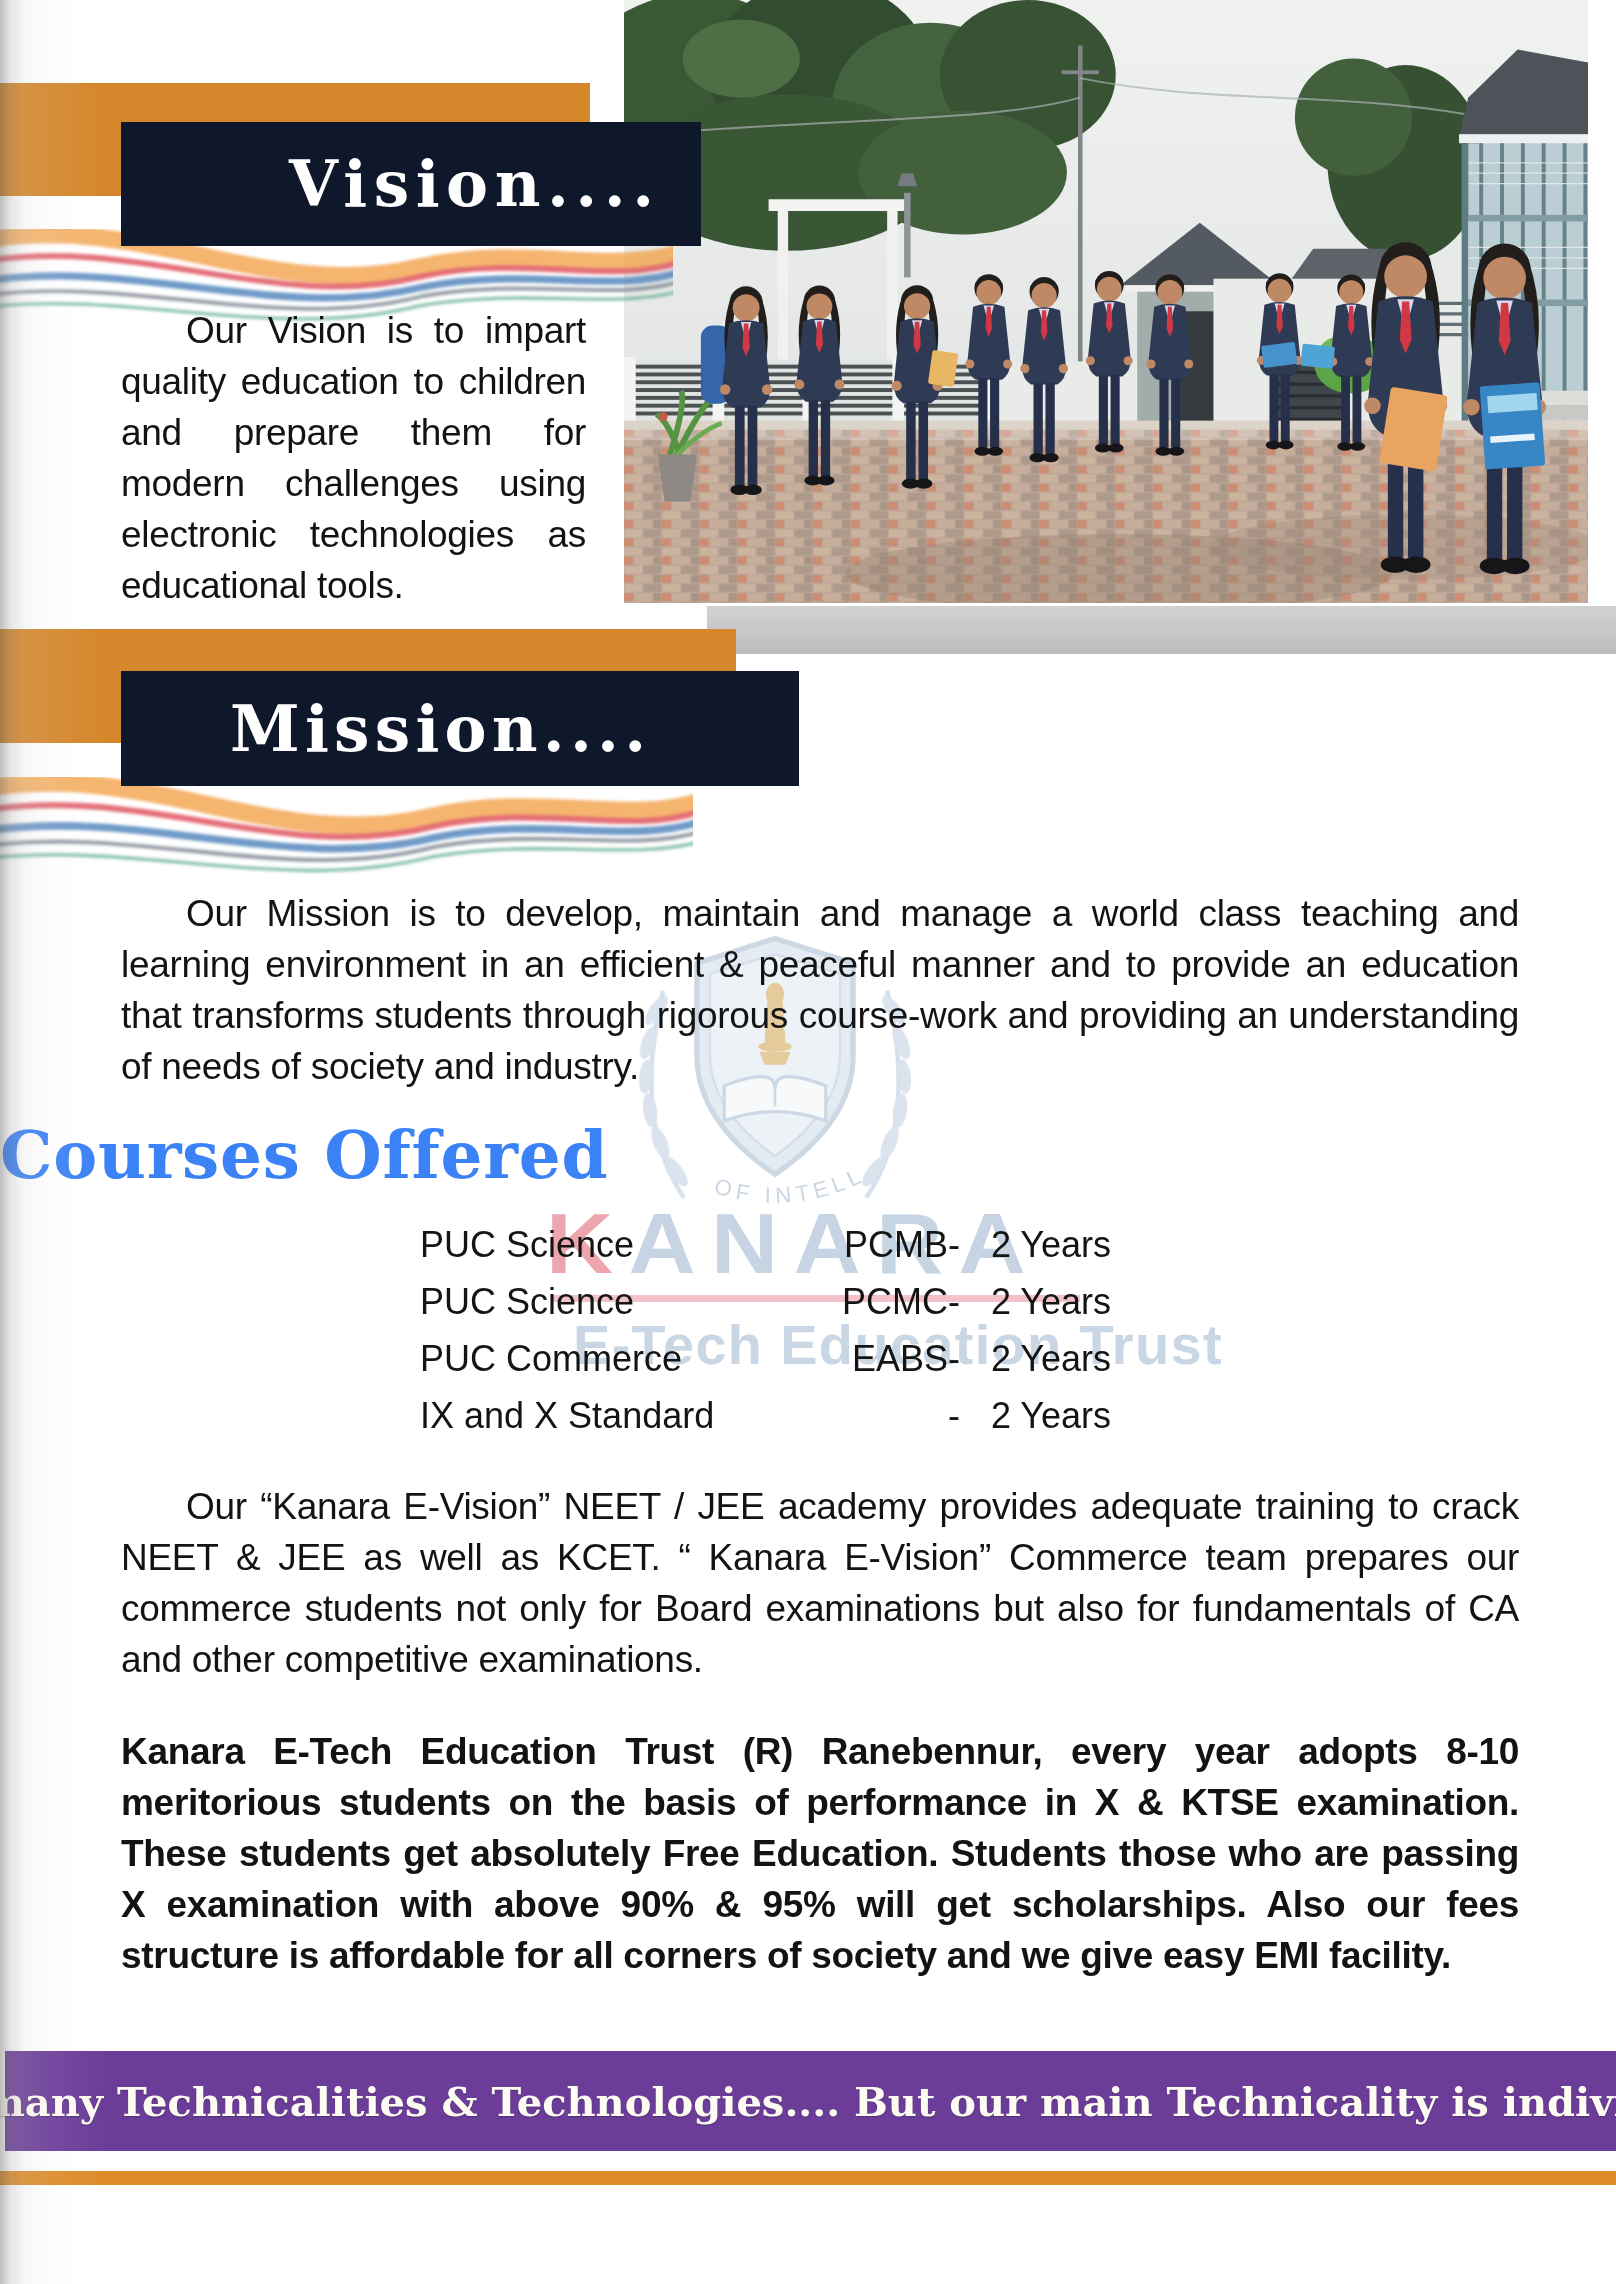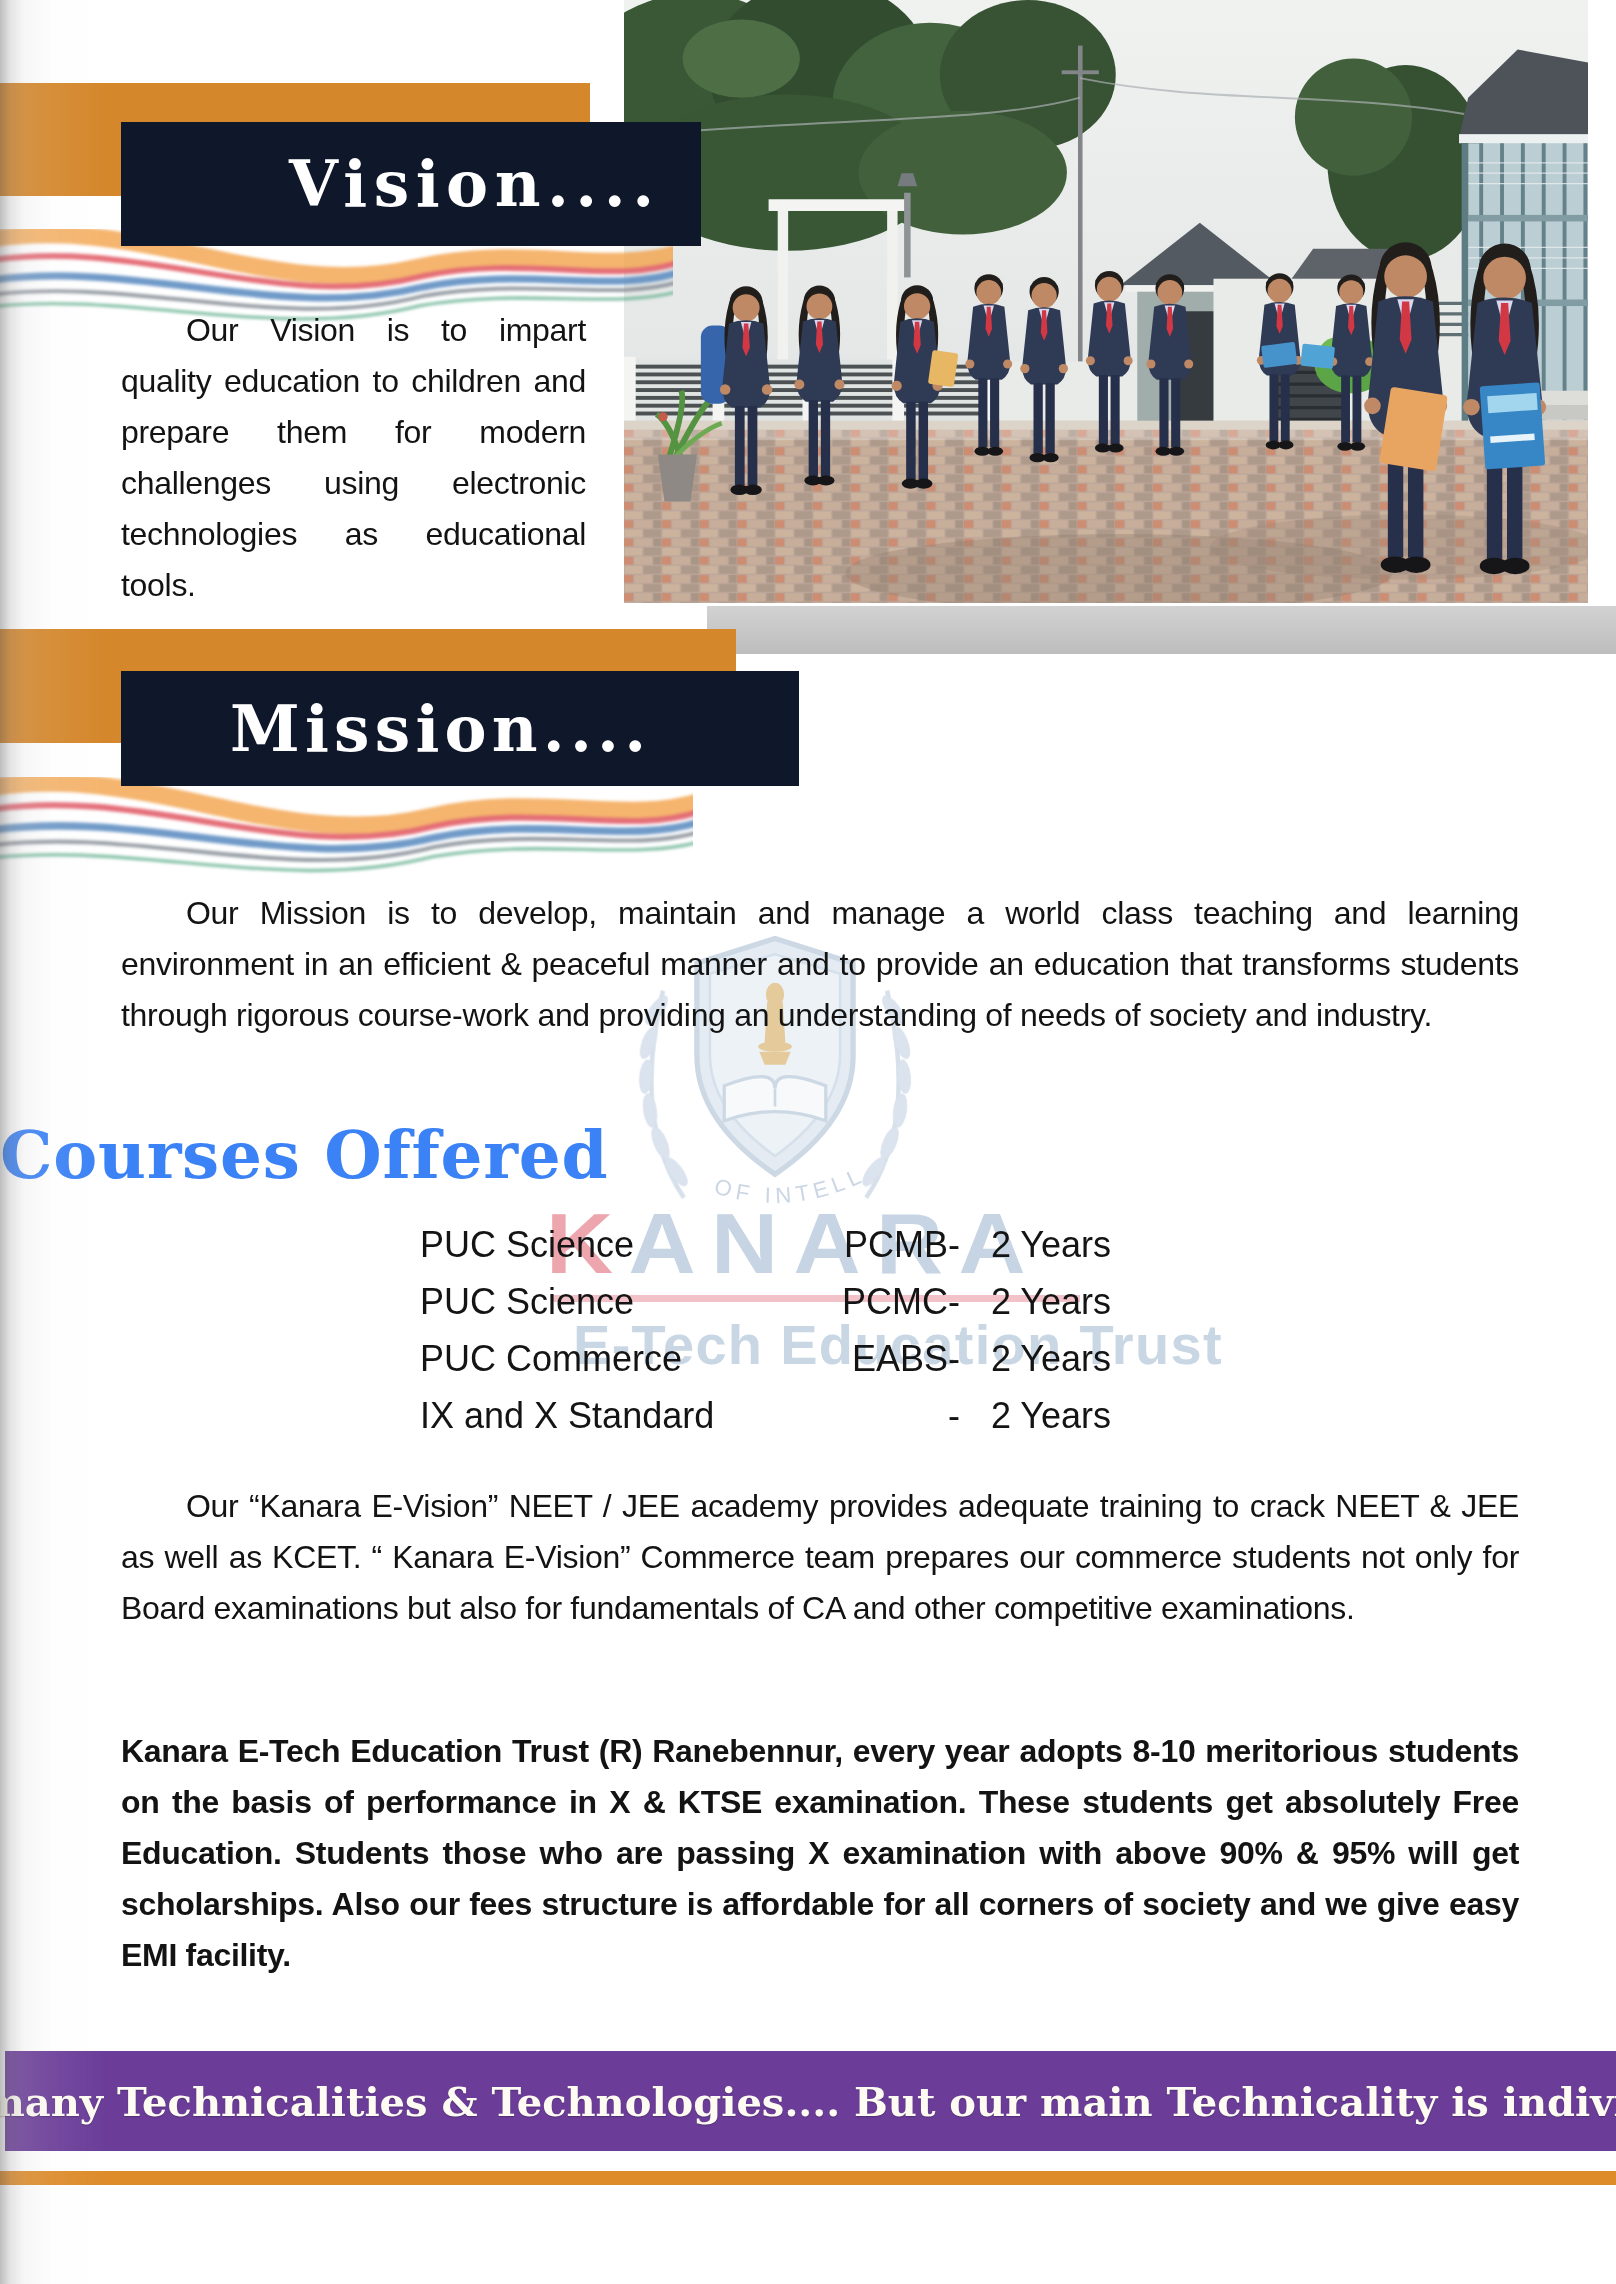--- a/index.html
+++ b/index.html
@@ -44,21 +44,21 @@
     padding-left:168px; font-size:63px; letter-spacing:6.5px; }
   #mission-gold { left:121px; top:671px; width:678px; height:115px;
     padding-left:109px; font-size:63px; letter-spacing:5.2px; }
 
   .wave { z-index:2; pointer-events:none; }
   #vision-wave { left:-7.8px; top:229px; width:681px; height:99px; }
   #mission-wave { left:-7.8px; top:777px; width:701px; height:103px; }
 
   
   .copy {
-    font-size:32px; line-height:51px; text-align:justify; z-index:4;
+    font-size:37px; line-height:51px; text-align:justify; z-index:4;
     letter-spacing:-0.3px; color:#131313;
   }
   .indent { text-indent:65px; }
   #vision-para { left:121px; top:305px; width:465px; }
   #mission-para { left:121px; top:888px; width:1398px; }
   #academy-para { left:121px; top:1481px; width:1398px; }
   #trust-para { left:121px; top:1726px; width:1398px;font-weight:bold; }
 
   
   #watermark { z-index:1; pointer-events:none; }

